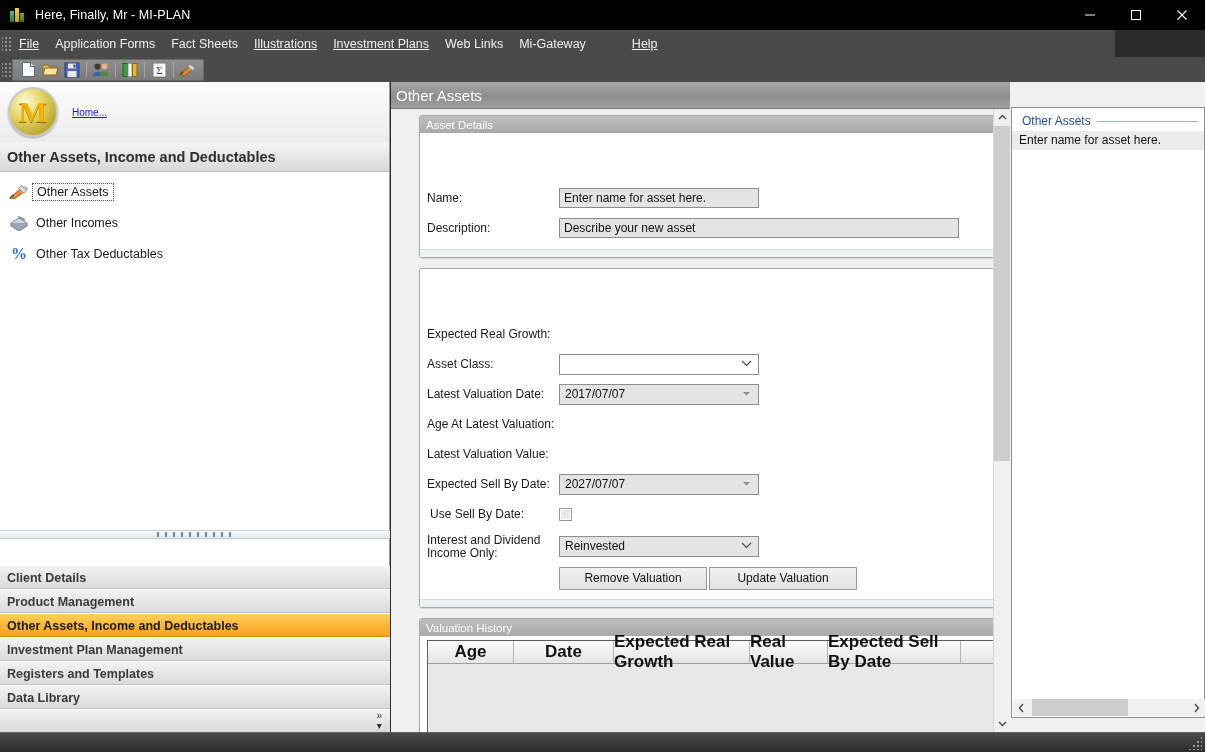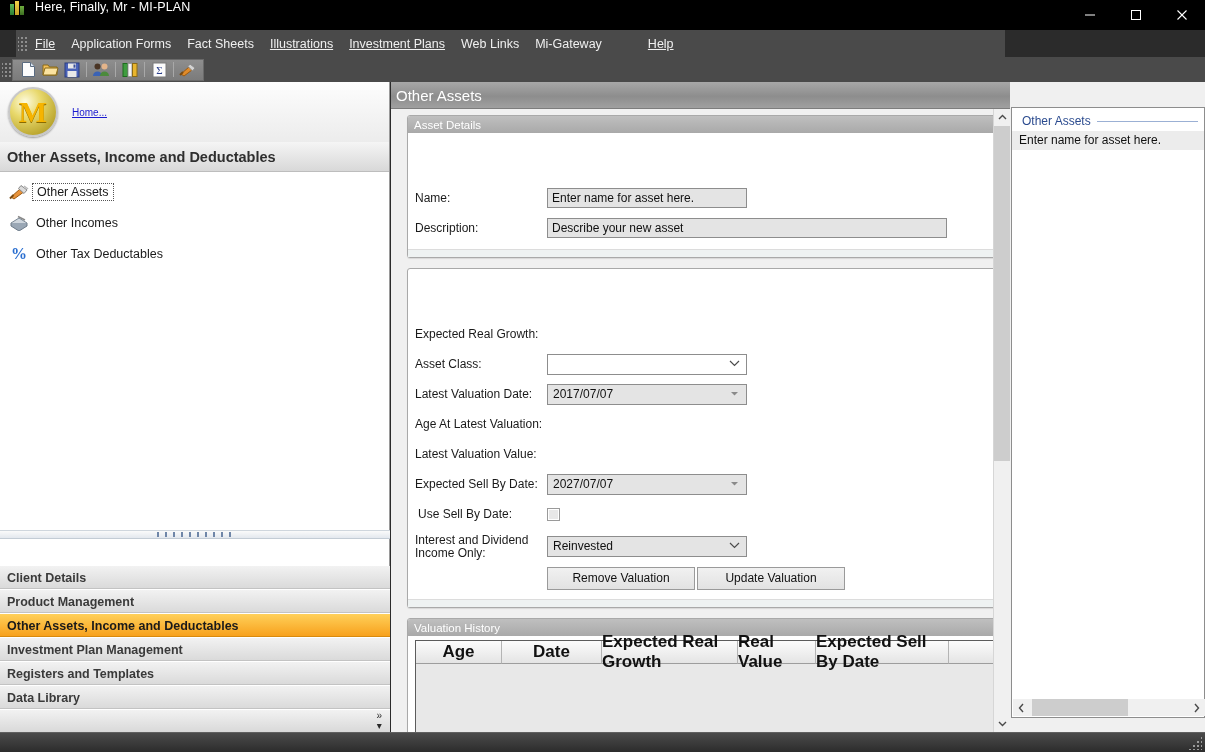--- a/index.html
+++ b/index.html
@@ -13,21 +13,21 @@
   .app {
     position: relative;
     width: 1205px; height: 752px;
     background: #2b2b2b;
   }
 
   
   .titlebar {
     position: absolute; left: 0; top: 0; width: 1205px; height: 30px;
     background: #000000;
-    display: flex; 
+    display: flex; align-items: center;
   }
   .title-icon {
     margin-left: 9px; width: 16px; height: 16px; position: relative;
   }
   .title-icon .b1, .title-icon .b2, .title-icon .b3 {
     position: absolute; bottom: 1px; width: 4px; border-radius: 0;
   }
   .title-icon .b1 { left: 1px;  height: 11px; background: linear-gradient(180deg,#5bb85b,#2e7d32); }
   .title-icon .b2 { left: 6px;  height: 14px; background: linear-gradient(180deg,#f0d24a,#c9a227); }
   .title-icon .b3 { left: 11px; height: 9px;  background: linear-gradient(180deg,#6fae3f,#3d6f22); }
@@ -36,21 +36,21 @@
   }
   .winbtns { position: absolute; right: 0; top: 0; height: 30px; display: flex; }
   .winbtn {
     width: 46px; height: 30px; display: flex; align-items: center; justify-content: center;
     color: #ffffff; font-size: 13px;
   }
   .winbtn svg { display: block; }
 
   
   .menubar {
-    position: absolute; left: 16px; top: 30px; width: 989px; height: 27px;
+    position: absolute; left: 0; top: 30px; width: 1115px; height: 27px;
     background: #4a4a4a;
     display: flex; align-items: center;
   }
   .grip {
     width: 9px; height: 18px; margin-left: 2px;
     background-image: radial-gradient(circle, #9a9a9a 0 1px, transparent 1.2px);
     background-size: 4px 4px; background-position: 2px 1px;
     opacity: .85;
   }
   .menu-item {
@@ -154,21 +154,21 @@
     background: #f0f0f0;
   }
   .page-header {
     height: 27px;
     background: linear-gradient(180deg,#a8a8a8,#8d8d8d 55%,#a0a0a0);
     color: #ffffff; font-size: 15px;
     display: flex; align-items: center; padding-left: 5px;
     border-bottom: 1px solid #7d7d7d;
   }
   .scroll-host {
-    position: absolute; left: 4px; top: 27px; width: 619px; height: 623px;
+    position: absolute; left: 16px; top: 27px; width: 619px; height: 623px;
     background: #f0f0f0;
     padding: 6px 10px 0 12px;
   }
 
   .group {
     background: #ffffff;
     border: 1px solid #a9a9a9;
     border-radius: 3px;
     margin-bottom: 10px;
     box-shadow: 0 1px 1px rgba(0,0,0,.10);

